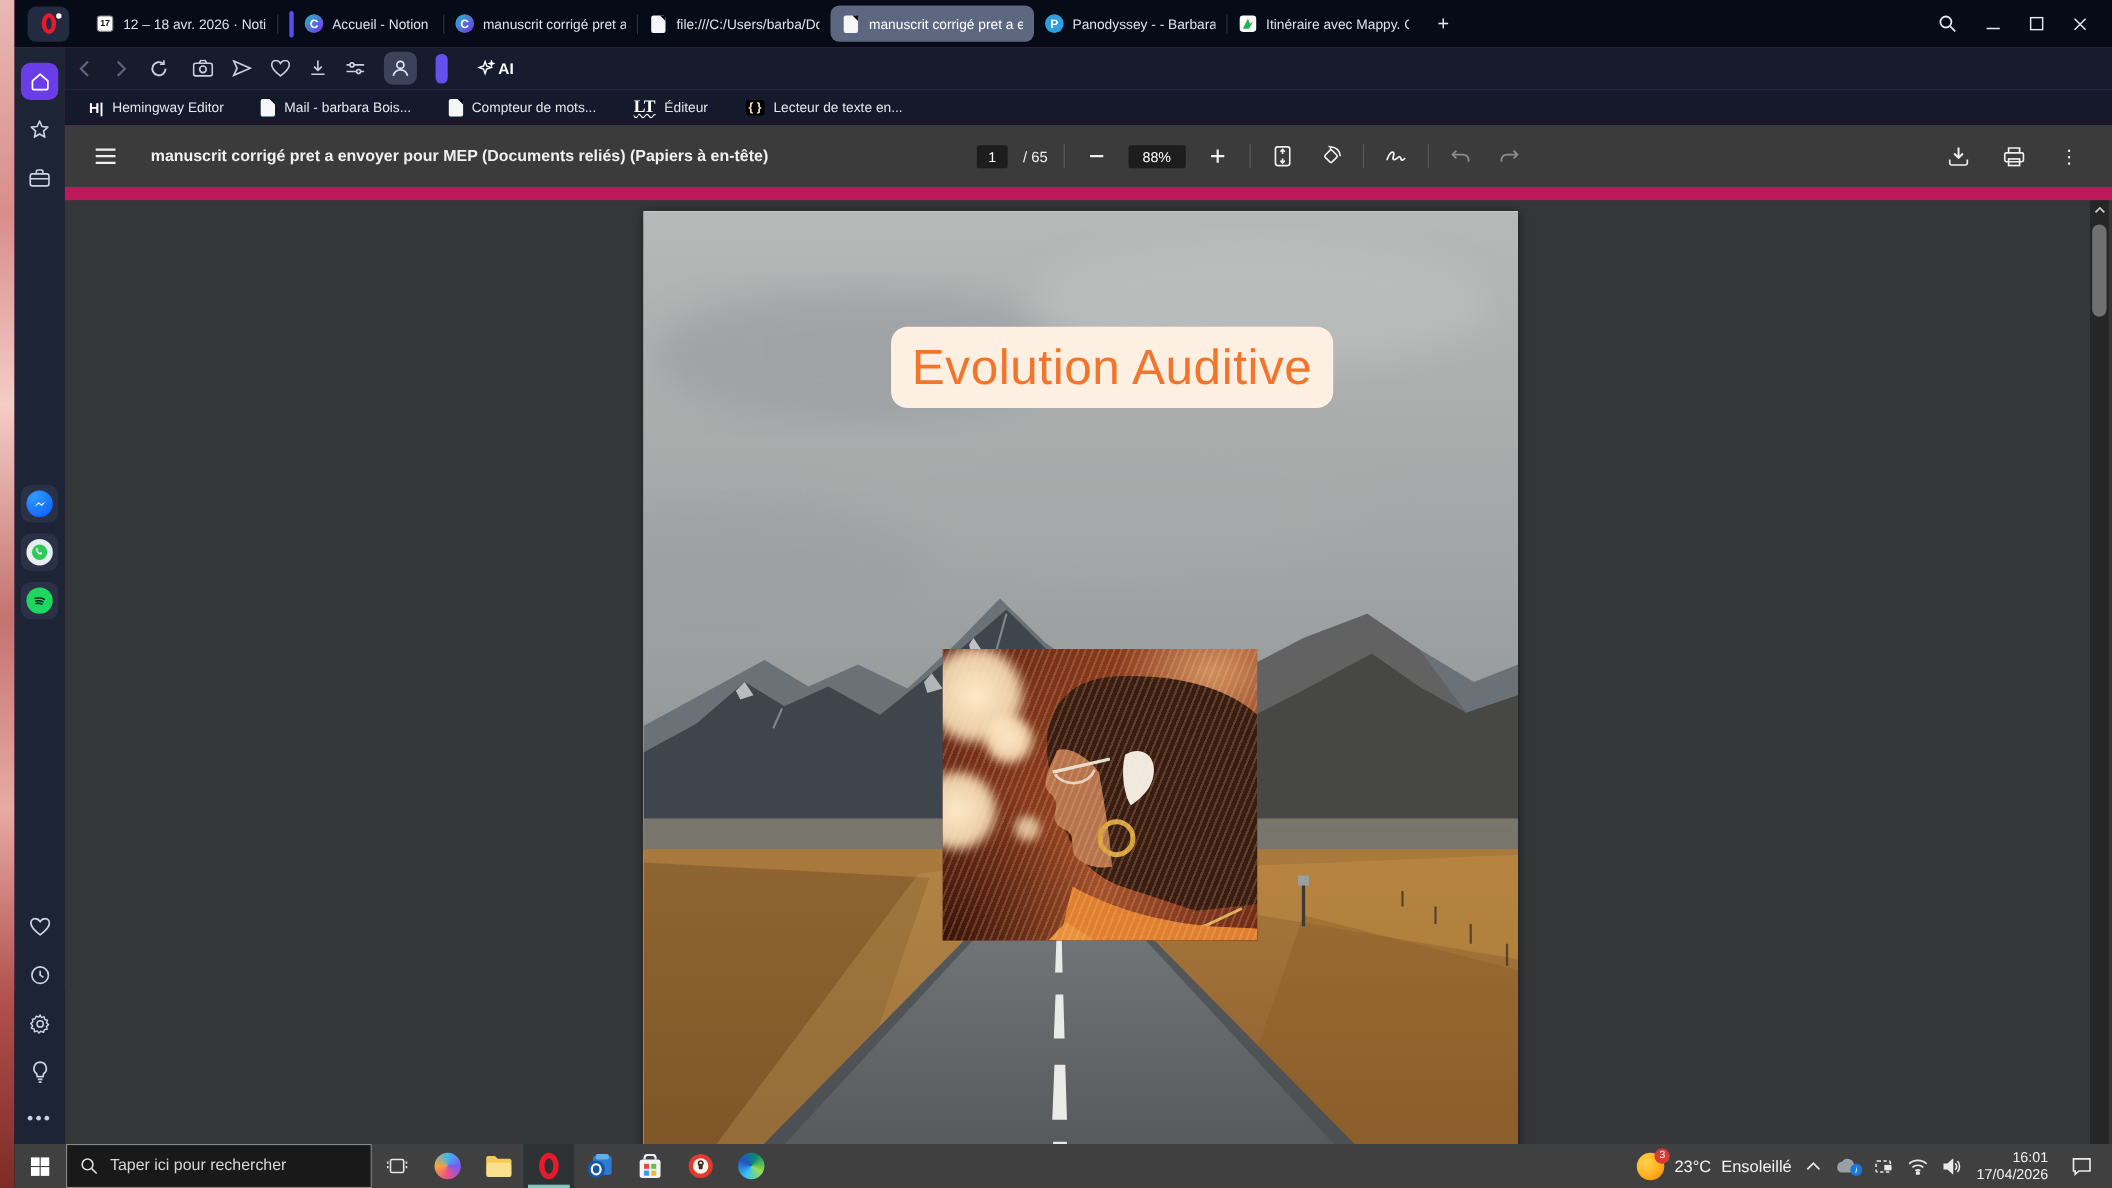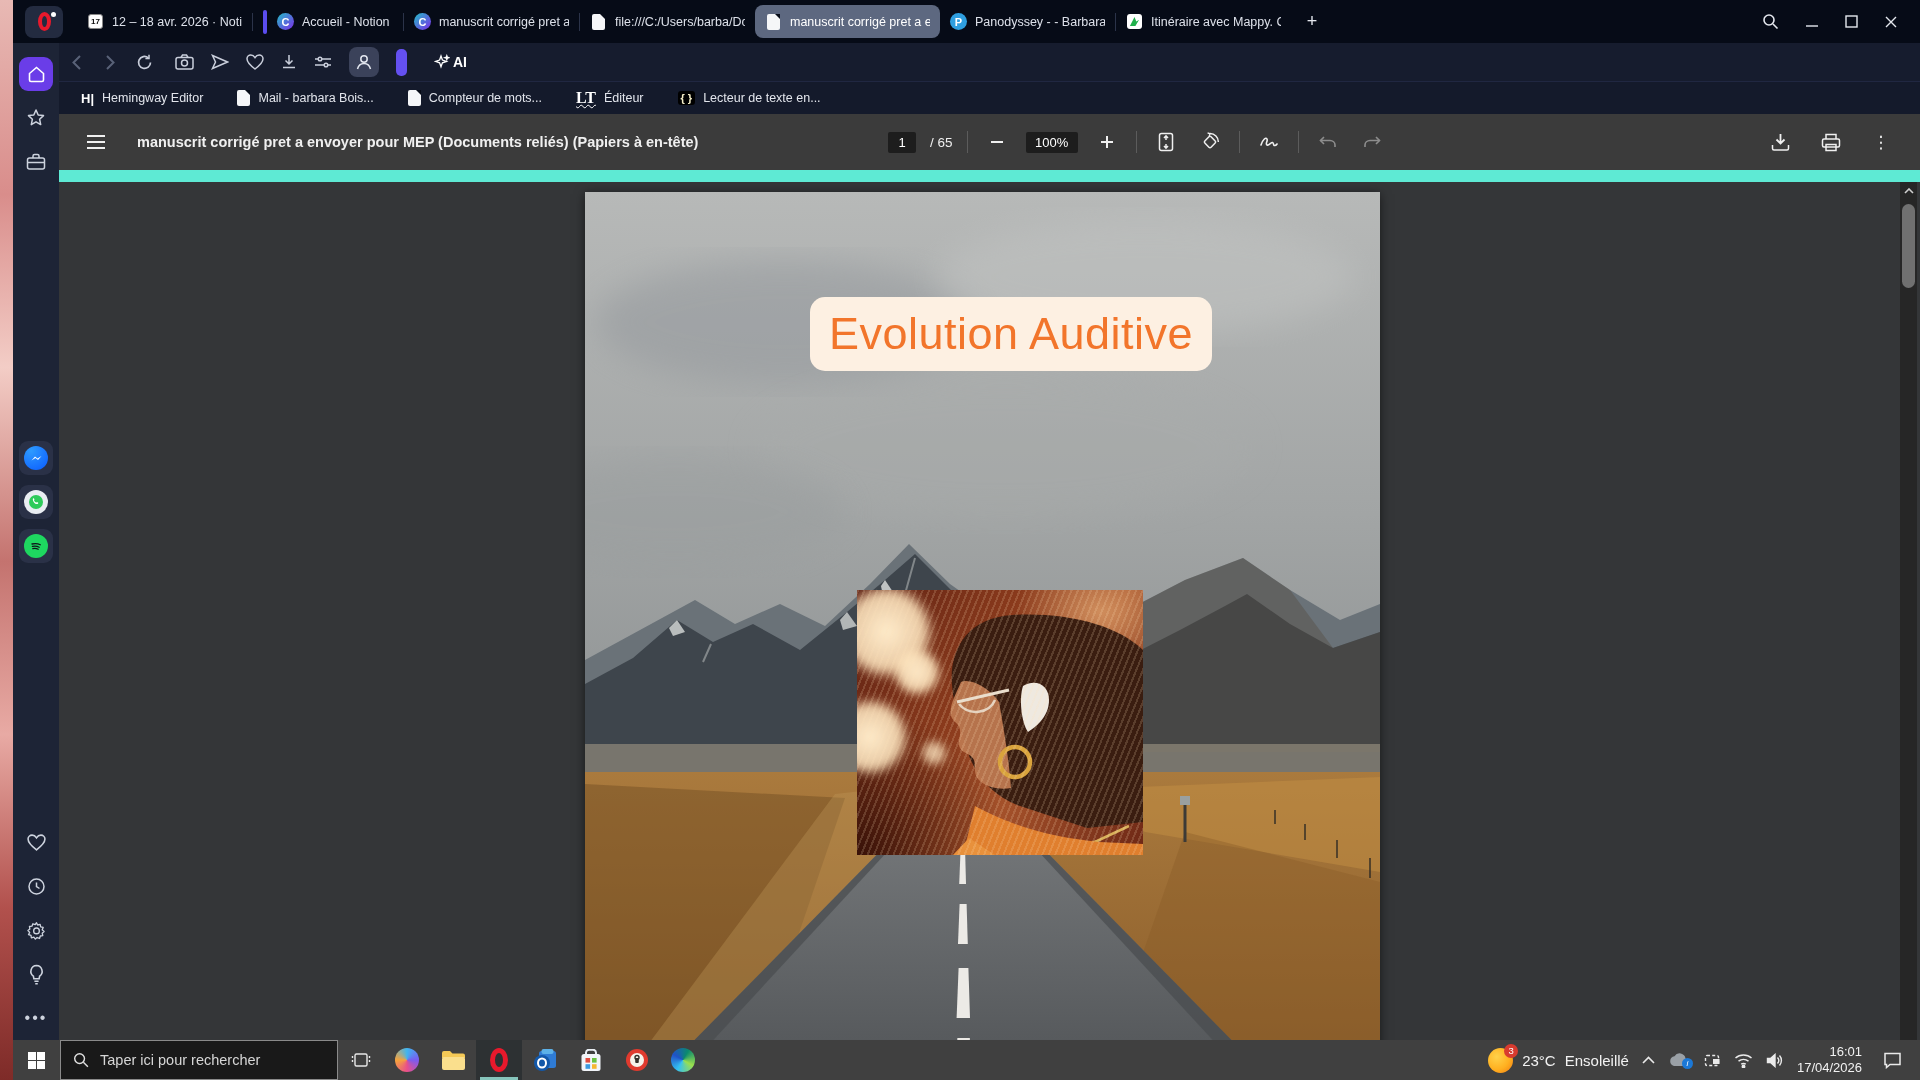--- a/index.html
+++ b/index.html
@@ -5,21 +5,21 @@
   * { margin:0; padding:0; box-sizing:border-box; }
   html,body { width:1920px; height:1080px; overflow:hidden; background:#000;
     font-family:"Liberation Sans", sans-serif; }
   .abs { position:absolute; }
 
   
   #wallpaper-strip { left:0; top:0; width:13px; height:1080px; z-index:50;
     background:linear-gradient(180deg,#e8b9b4 0%,#d98d8b 18%,#f3cdc6 34%,#c4736f 52%,#e8aaa4 68%,#b2514d 84%,#7e2b28 100%); }
 
   
-  #browser { left:13px; top:0; width:1907px; height:900px; background:#5eead4; }
+  #browser { left:13px; top:0; width:1907px; height:900px; background:#be185d; }
 
   
   #tabstrip { left:0; top:0; width:1907px; height:43px; background:#060b17; display:flex; align-items:center; }
   #opera-btn { width:38px; height:32px; margin-left:12px; border-radius:8px; background:#232b40;
     display:flex; align-items:center; justify-content:center; position:relative; cursor:pointer; }
   .opera-o { width:13px; height:19px; border:4px solid #e8192c; border-radius:50%; }
   .opera-dot { position:absolute; right:7px; top:6px; width:5px; height:5px; border-radius:50%; background:#fff; }
   .tab { height:33px; display:flex; align-items:center; padding:0 10px; gap:8px; max-width:175px; min-width:150px;
     border-radius:8px; color:#dde1ea; font-size:12.5px; white-space:nowrap; overflow:hidden; cursor:pointer; }
   .tab .lbl { overflow:hidden; text-overflow:clip; white-space:nowrap; flex:1; }
@@ -401,21 +401,21 @@
 
     <div id="pdf-center">
       <span class="dk-box" id="page-input">1</span>
       <span style="font-size:13.5px">/ 65</span>
       <span class="tsep"></span>
       <div class="tbtn">
         <svg width="14" height="14" viewBox="0 0 14 14" stroke="#f0f0f0" stroke-width="2">
             <path d="M1 7 H13"></path>
           </svg>
       </div>
-      <span class="dk-box" id="zoom-display">100%</span>
+      <span class="dk-box" id="zoom-display">88%</span>
       <div class="tbtn">
         <svg width="14" height="14" viewBox="0 0 14 14" stroke="#f0f0f0" stroke-width="2">
             <path d="M1 7 H13 M7 1 V13"></path>
           </svg>
       </div>
       <span class="tsep"></span>
       <div class="tbtn">
         <svg width="16" height="20" viewBox="0 0 16 20" fill="none" stroke="#f0f0f0" stroke-width="1.5">
             <rect x="1.5" y="1.5" width="13" height="17" rx="2"></rect>
             <path d="M8 4 L8 8 M6 6 L8 3.8 L10 6 M8 16 L8 12 M6 14 L8 16.2 L10 14"></path>

